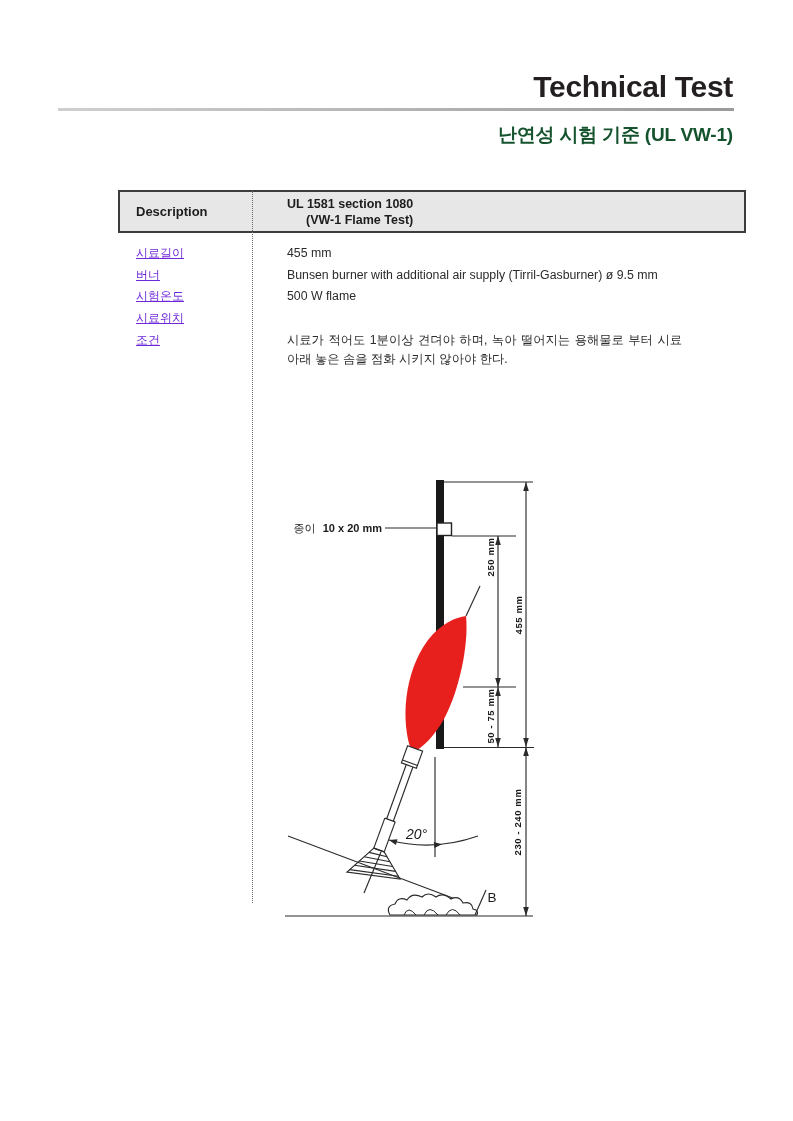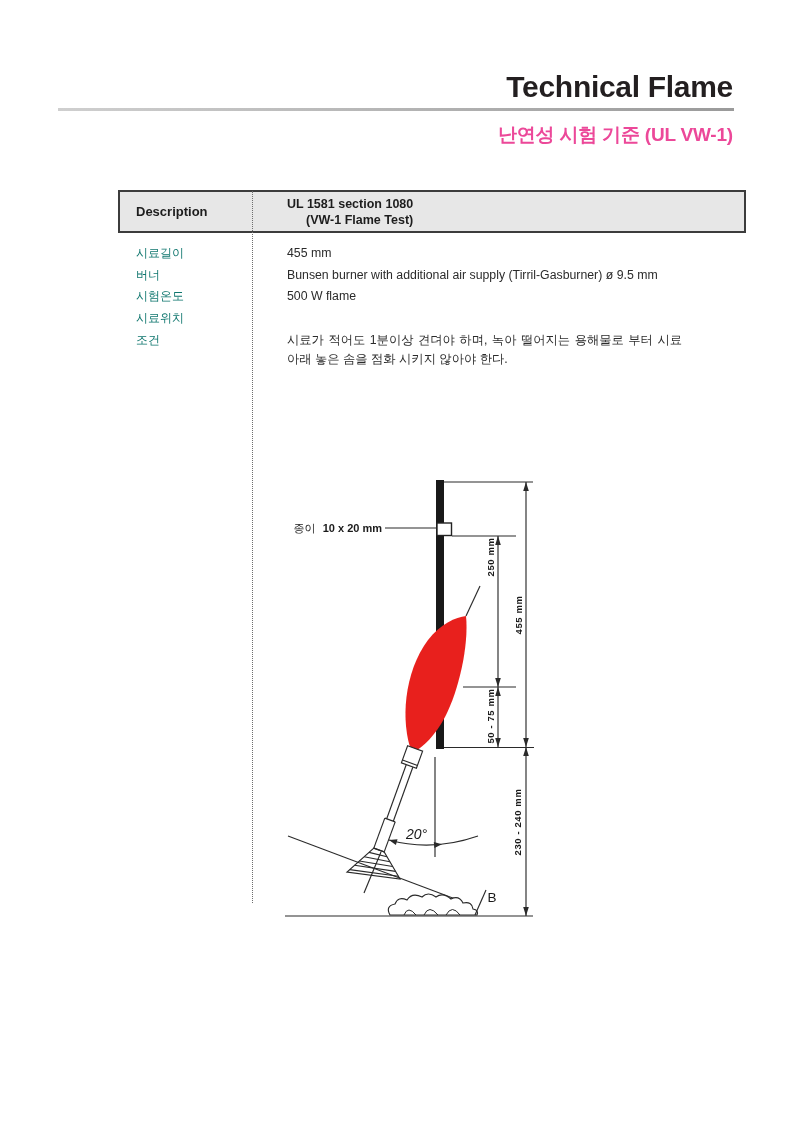--- a/index.html
+++ b/index.html
@@ -10,55 +10,55 @@
   .title{
     position:absolute; right:60px; top:71px; font-size:30px; line-height:31px;
     font-weight:bold; color:#231f20; letter-spacing:-0.3px;
   }
   .rule{
     position:absolute; left:58px; top:108px; width:676px; height:3px;
     background:linear-gradient(to right,#cfcfcf,#9a9a9a);
   }
   .subtitle{
     position:absolute; right:60px; top:123px; font-size:19px; line-height:24px;
-    font-weight:bold; color:#ec4899; letter-spacing:-0.2px;
+    font-weight:bold; color:#14532d; letter-spacing:-0.2px;
   }
   .thead{
     position:absolute; left:118px; top:190px; width:628px; height:43px;
     background:#e7e7e7; border:2px solid #3c3c3c; box-sizing:border-box;
   }
   .thead-label{
     position:absolute; left:16px; top:0; height:100%; display:flex; align-items:center;
     font-size:13px; font-weight:bold; color:#1d1d1d;
   }
   .thead-value{
     position:absolute; left:167px; top:0; height:100%; display:flex; flex-direction:column;
     justify-content:center; font-size:12.5px; font-weight:bold; color:#1d1d1d; line-height:16px;text-align:right;
   }
   .sep{
     position:absolute; left:252px; top:191px; height:712px; width:0;
     border-left:1px dotted #6e6e6e;
   }
   .rows{ position:absolute; left:118px; top:242px; width:564px; }
   .row{ display:flex; align-items:flex-start; min-height:21.7px; padding-top:2px; box-sizing:border-box; line-height:19px; }
-  .rl{ width:169px; padding-left:18px; box-sizing:border-box; flex:none; font-size:12px; color:#0f766e; }
+  .rl{ width:169px; padding-left:18px; box-sizing:border-box; flex:none; font-size:12px; color:#6d28d9;text-decoration:underline; }
   .rv{ flex:1; font-size:12.3px; color:#2b2b2b; white-space:nowrap; }
   .row.wrap .rv{ white-space:normal; text-align:justify; padding-right:0; }
   .diagram{ position:absolute; left:250px; top:448px; }
   .dline{ stroke:#2a2a2a; stroke-width:1.15; }
   .darrow{ fill:#2a2a2a; stroke:none; }
   .dtext{ font-family:"Liberation Sans","DejaVu Sans",sans-serif; font-weight:bold;
           font-size:9.5px; letter-spacing:0.6px; fill:#1a1a1a; }
 </style>
 </head>
 <body>
 
 <div class="page">
 
-  <div class="title">Technical Flame</div>
+  <div class="title">Technical Test</div>
   <div class="rule"></div>
   <div class="subtitle">난연성 시험 기준 (UL VW-1)</div>
 
   <div class="thead">
     <div class="thead-label">Description</div>
     <div class="thead-value">
       <div>UL 1581 section 1080</div>
       <div>(VW-1 Flame Test)</div>
     </div>
   </div>

